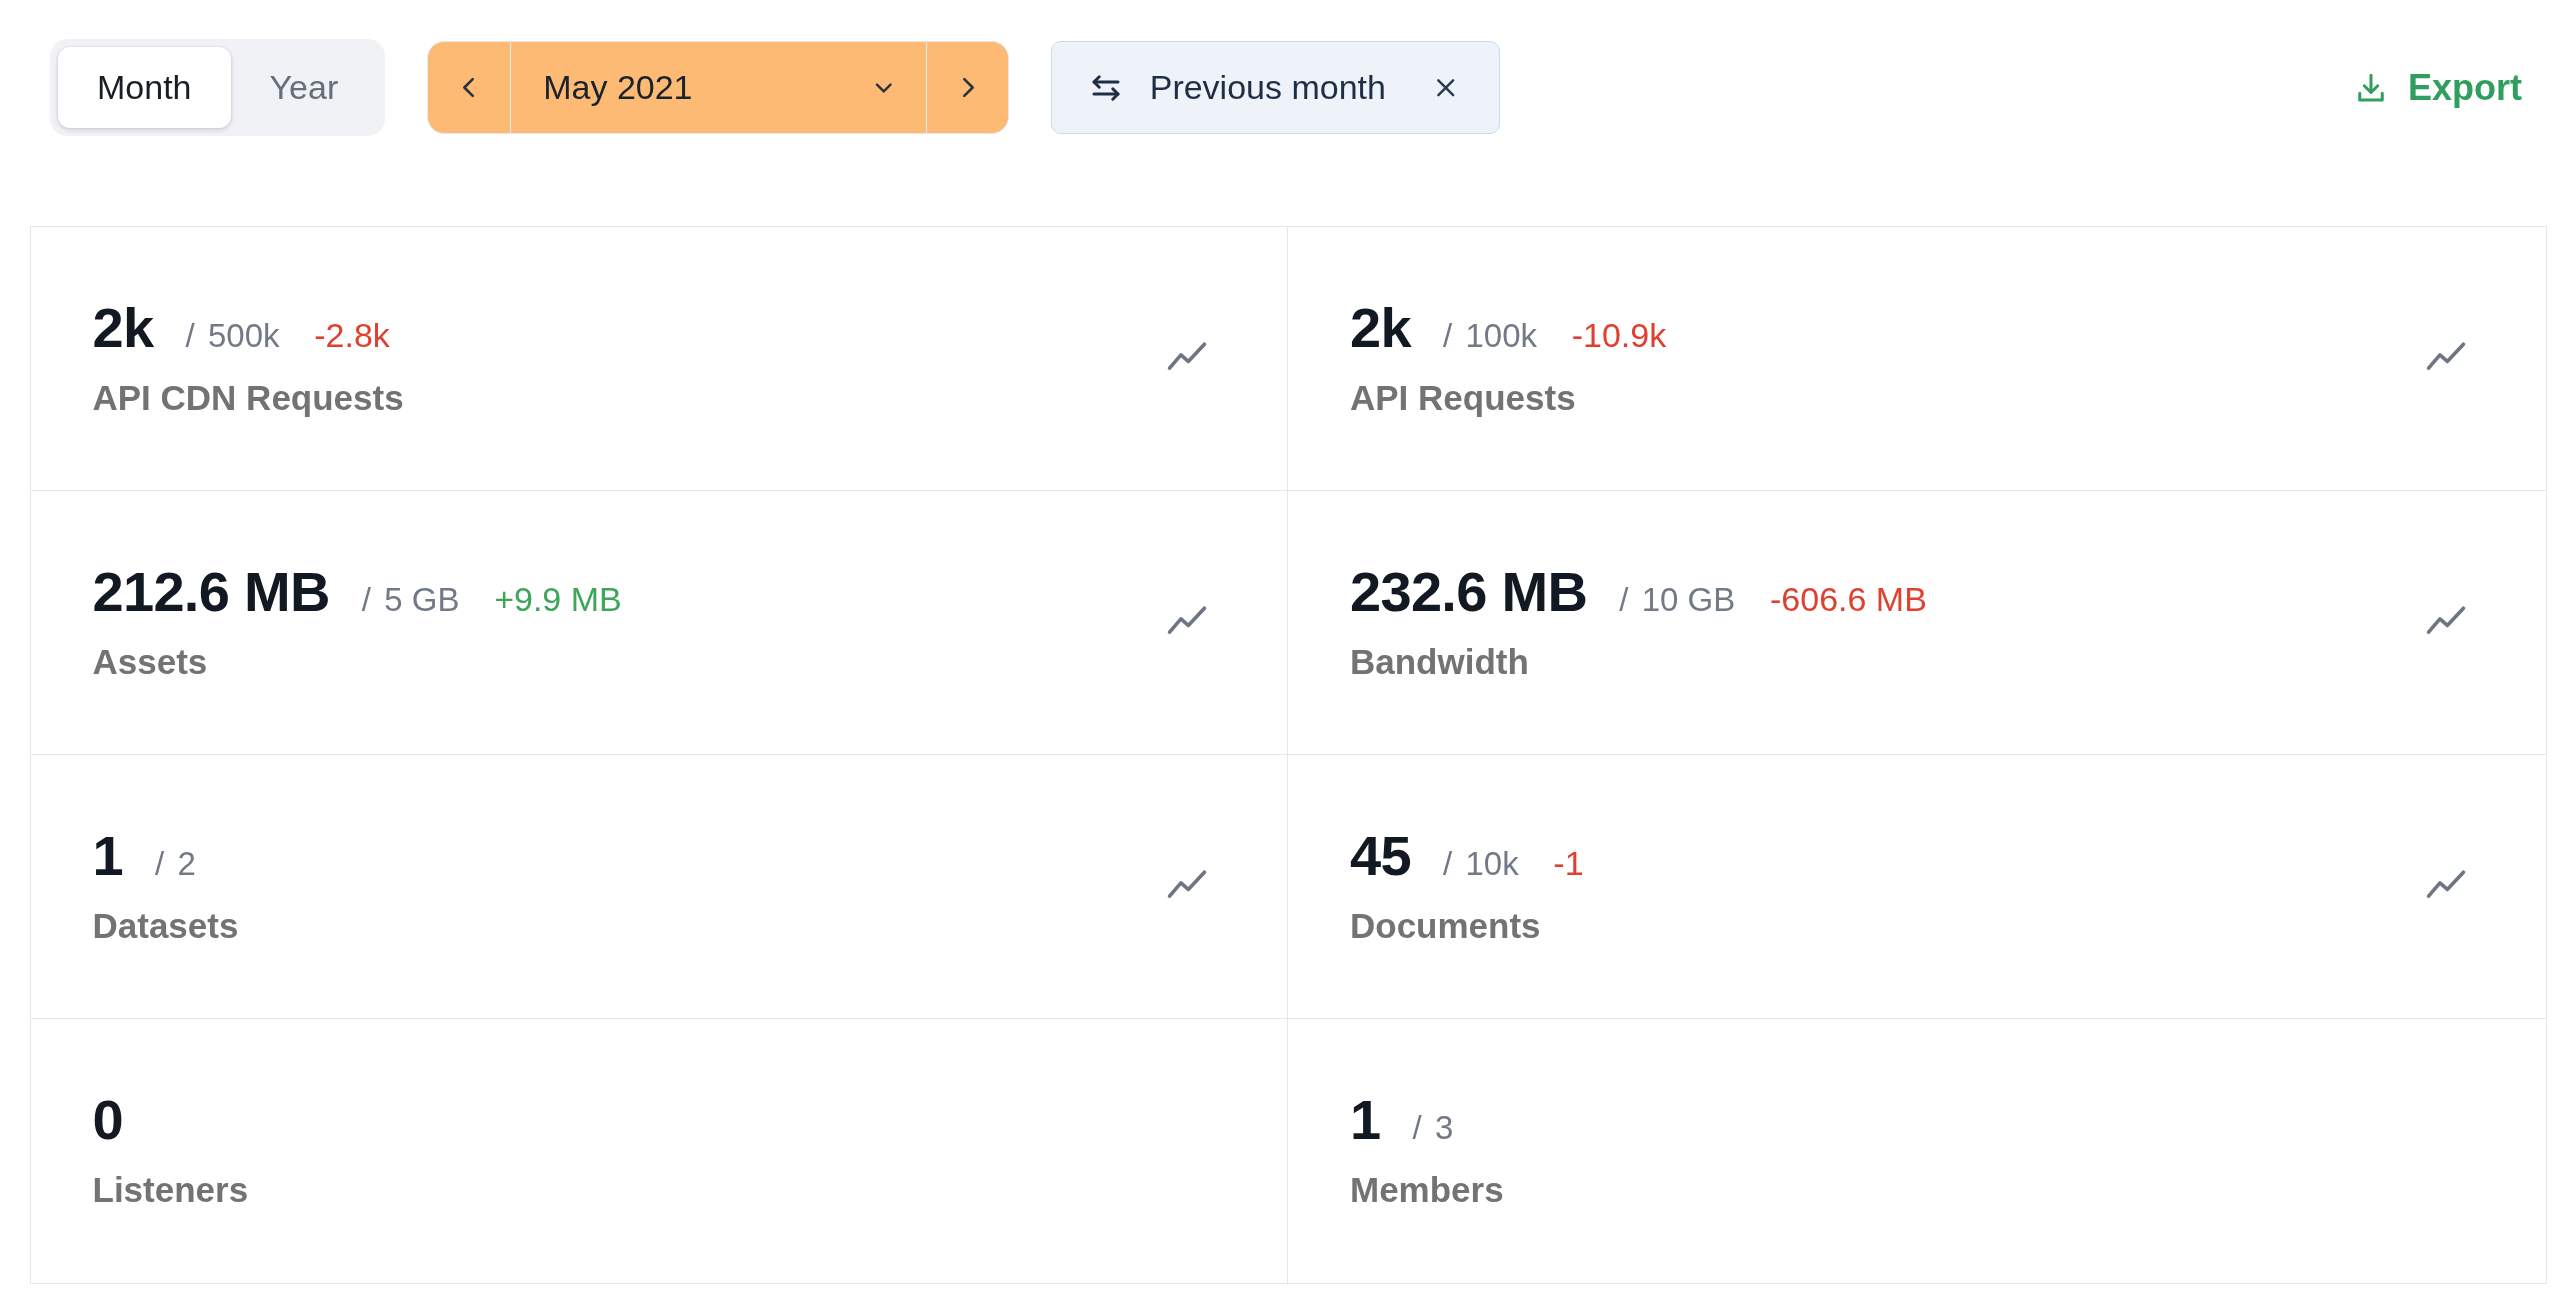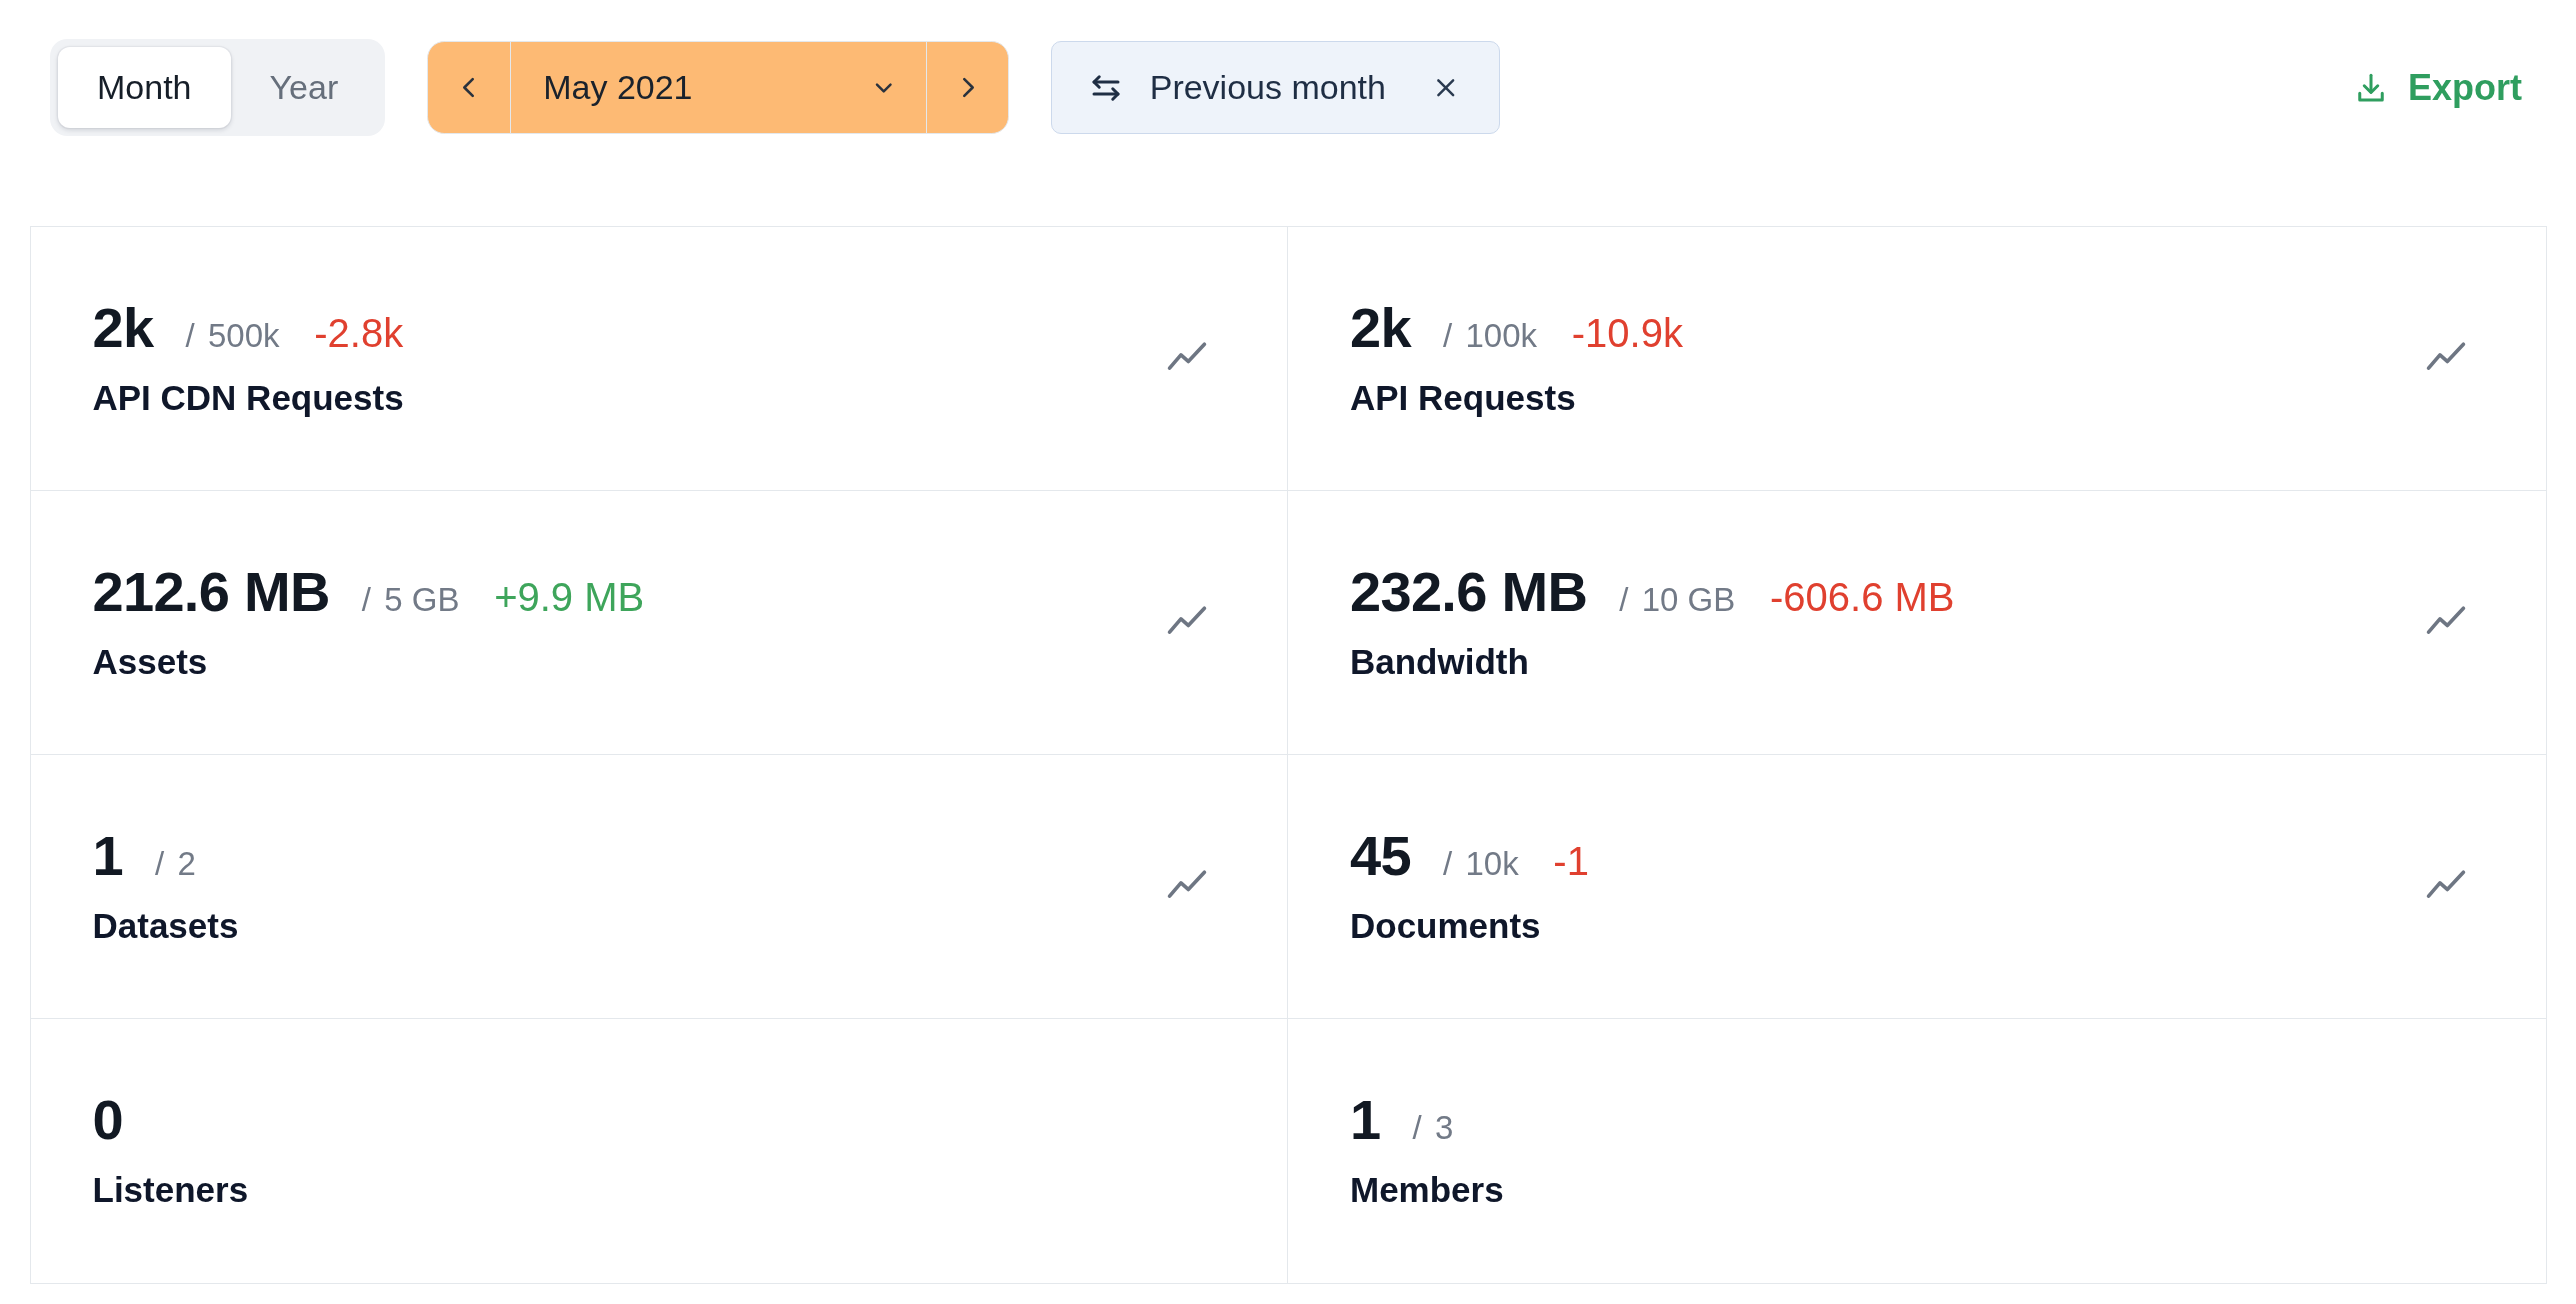--- a/index.html
+++ b/index.html
@@ -141,32 +141,32 @@
     color:#121923;
   }
   .quota-group{display:flex;align-items:baseline;gap:13.4px;}
   .sep,.quota{
     font-size:33px;
     font-weight:500;
     color:var(--muted);
     line-height:1;
   }
   .delta{
-    font-size:40px;
+    font-size:34px;
     font-weight:500;
     line-height:1;
     margin-left:2.7px;
   }
   .delta.negative{color:var(--negative);}
   .delta.positive{color:var(--positive);}
   .card-label{
     font-size:35px;
     font-weight:700;
     line-height:1.1;
-    color:#0f172a;
+    color:#737373;
   }
   .chart-icon{
     position:absolute;
     right:78px;
     top:50%;
     transform:translateY(-50%);
     color:var(--icon);
   }
   .chart-icon svg{width:44px;height:44px;}
 </style>

